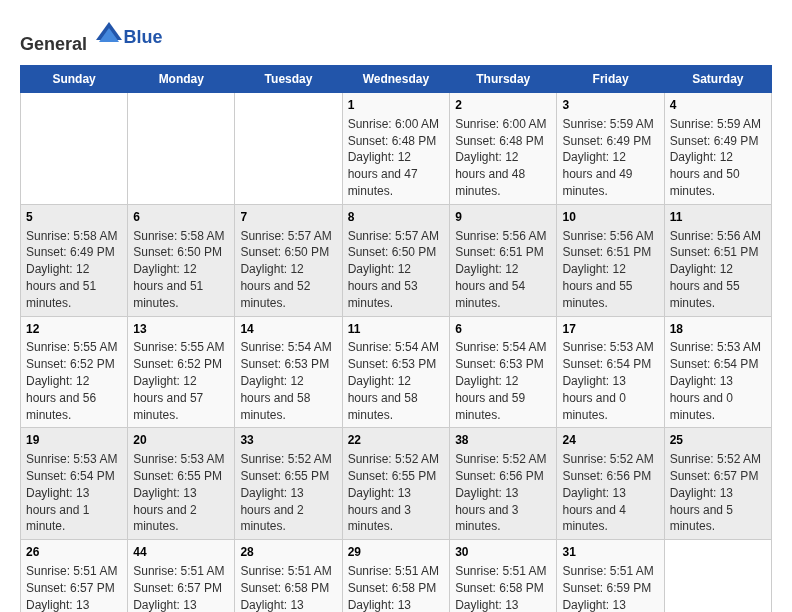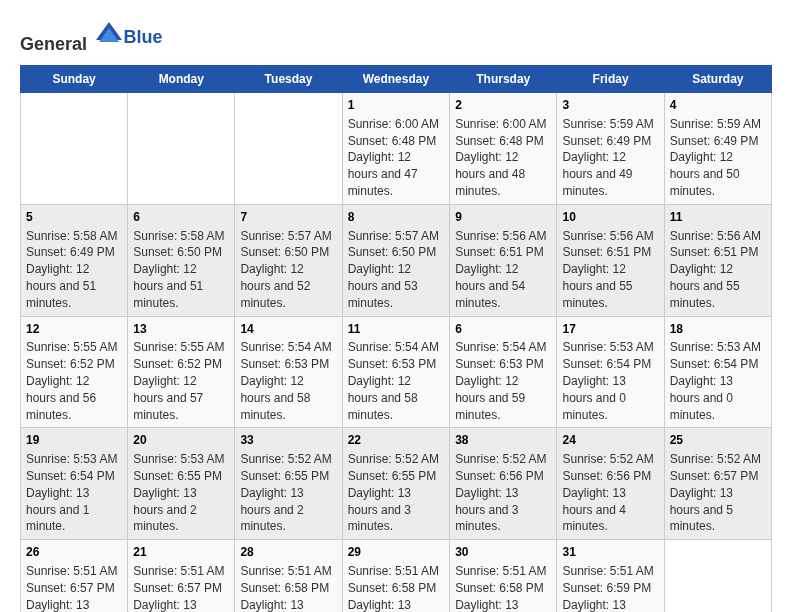--- a/index.html
+++ b/index.html
@@ -284,21 +284,21 @@
         </td>
       </tr>
       <tr>
         <td>
           <span class="day-num">26</span>
           <div class="day-info" style="white-space: pre-line;">Sunrise: 5:51 AM
 Sunset: 6:57 PM
 Daylight: 13 hours and 5 minutes.</div>
         </td>
         <td>
-          <span class="day-num">21</span>
+          <span class="day-num">44</span>
           <div class="day-info" style="white-space: pre-line;">Sunrise: 5:51 AM
 Sunset: 6:57 PM
 Daylight: 13 hours and 6 minutes.</div>
         </td>
         <td>
           <span class="day-num">28</span>
           <div class="day-info" style="white-space: pre-line;">Sunrise: 5:51 AM
 Sunset: 6:58 PM
 Daylight: 13 hours and 6 minutes.</div>
         </td>

